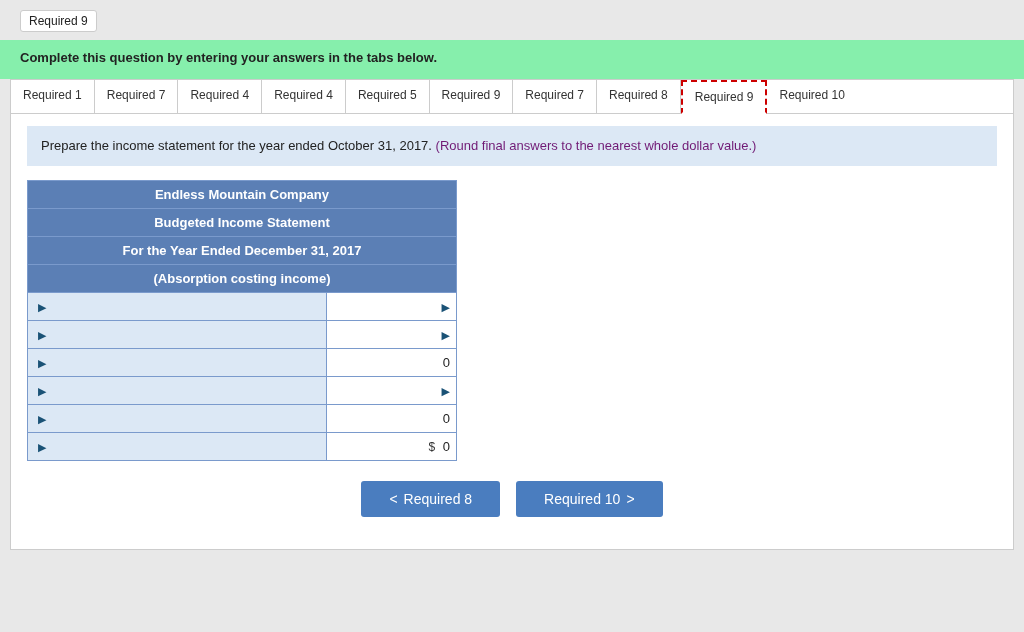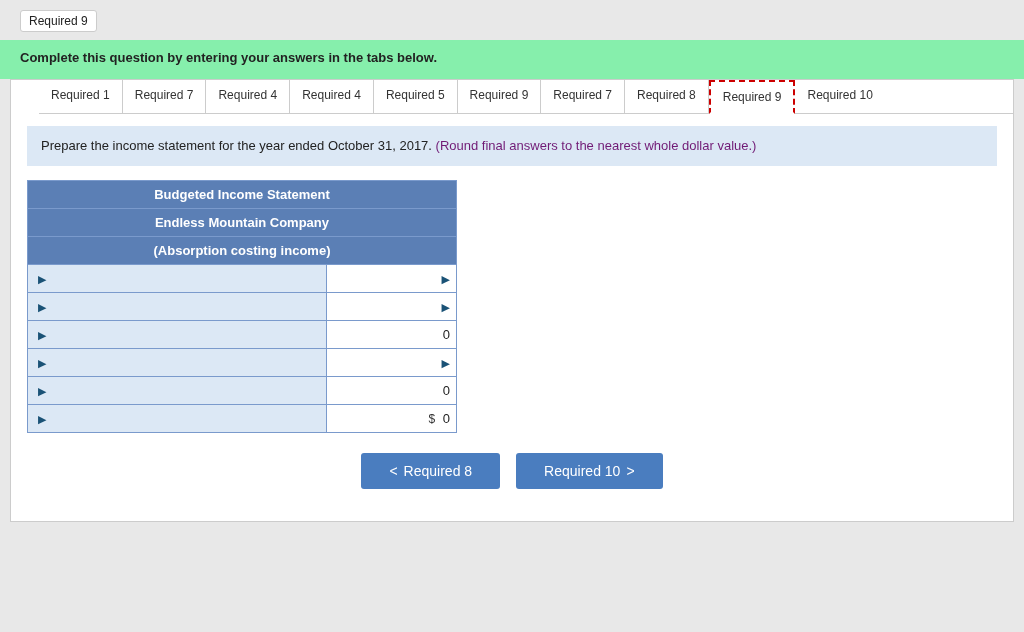--- a/index.html
+++ b/index.html
@@ -41,21 +41,20 @@
       background: white;
       border: 1px solid #ccc;
       margin: 0 10px;
       overflow: hidden;
     }
 
     .tabs-row {
       display: flex;
       border-bottom: 1px solid #ccc;
       background: white;
-      margin-left: 28px;
     }
 
     .tab-item {
       padding: 8px 12px;
       border-right: 1px solid #ccc;
       cursor: pointer;
       font-size: 12px;
       white-space: nowrap;
       background: white;
       color: #333;
@@ -193,24 +192,27 @@
     <div class="tab-content">
 
       <div class="info-text">
         <span>Prepare the income statement for the year ended October 31, 2017.</span>
         <span class="highlight">(Round final answers to the nearest whole dollar value.)</span>
       </div>
 
       <table class="statement-table">
         <tbody>
             <tr>
+          <td colspan="2" class="statement-header">Endless Mountain Company</td>
+        </tr>
+        <tr>
           <td colspan="2" class="statement-header">Budgeted Income Statement</td>
         </tr>
         <tr>
-          <td colspan="2" class="statement-header">Endless Mountain Company</td>
+          <td colspan="2" class="statement-header">For the Year Ended December 31, 2017</td>
         </tr>
         <tr>
           <td colspan="2" class="statement-header">(Absorption costing income)</td>
         </tr>
 
         <tr>
           <td class="label-col">
             <span class="arrow-cell">▶</span>
           </td>
           <td class="value-col">

